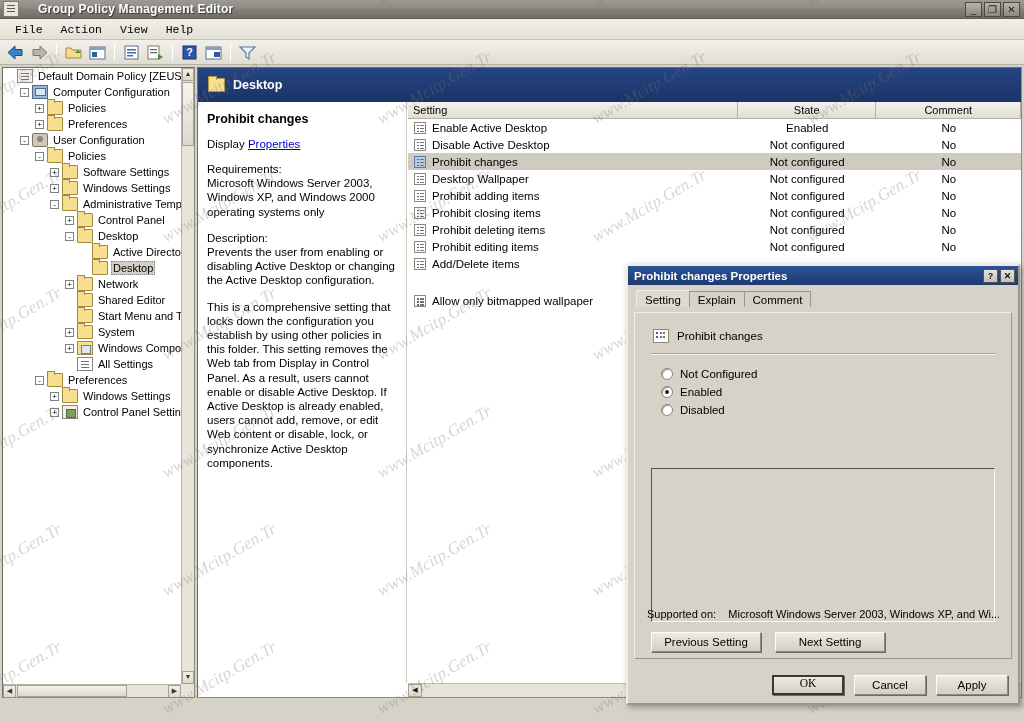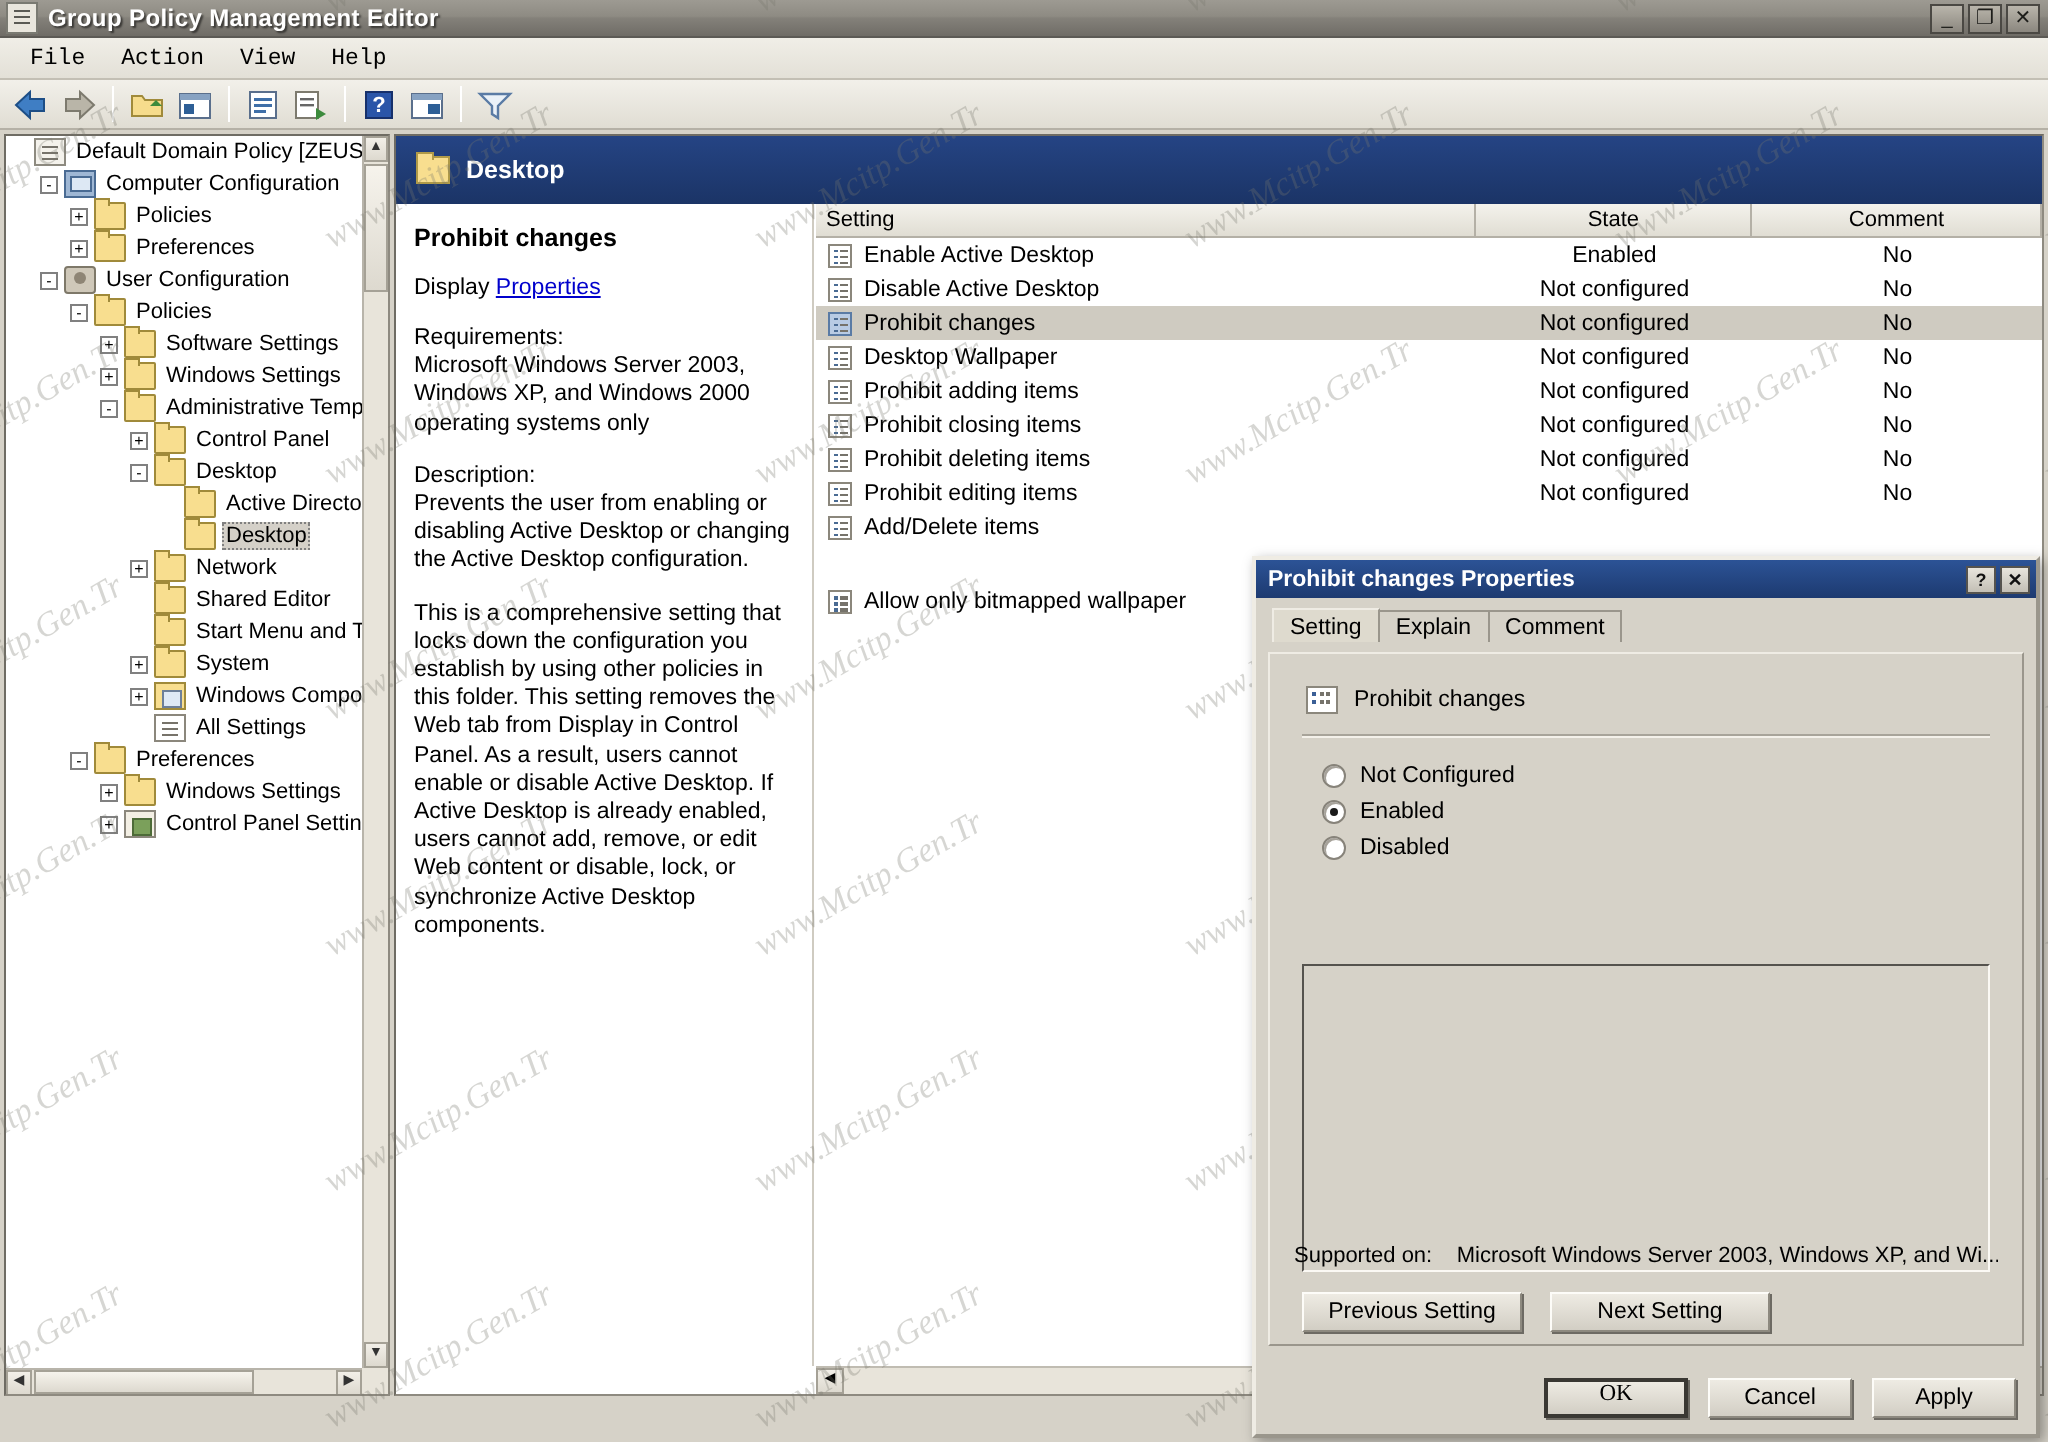--- a/index.html
+++ b/index.html
@@ -31,20 +31,21 @@
     user-select: none;
     z-index: 500;
   }
 
   
   #titlebar {
     position: absolute; left: 0; top: 0; width: 1024px; height: 19px;
     background: linear-gradient(to bottom, #9d9a92 0%, #8e8b83 45%, #84817a 50%, #6f6c66 100%);
     display: flex; align-items: center;
     border-bottom: 1px solid #5c5a55;
+    gap: 14px;
   }
   #titlebar .ticon {
     width: 16px; height: 16px; margin-left: 3px; margin-right: 5px;
     background: #e9e6dd; border: 1px solid #7a7a72;
     position: relative;
   }
   #titlebar .ticon:before {
     content: ""; position: absolute; left: 3px; top: 3px; right: 3px; height: 1px;
     background: #5a5a54; box-shadow: 0 3px 0 #5a5a54, 0 6px 0 #5a5a54;
   }
@@ -260,21 +261,21 @@
     position: absolute; top: 2px; height: 18px; font-size: 11.5px; color: #000;
     line-height: 17px; padding: 0 12px 0 14px;
     background: #e7e4db;
     border-top: 1px solid #a9a59b;
     clip-path: polygon(7px 0, 100% 0, calc(100% - 7px) 100%, 0 100%);
   }
   .vtab.active { background: #f3f1ea; font-weight: normal; }
 
   
   #dialog {
-    position: absolute; left: 626px; top: 278px; width: 394px; height: 441px;
+    position: absolute; left: 626px; top: 264px; width: 394px; height: 441px;
     background: #d6d2c8;
     border: 2px solid #9a968c;
     border-top-color: #efece4; border-left-color: #efece4;
     box-shadow: 2px 2px 6px rgba(0,0,0,0.35);
     z-index: 600;
   }
   #dlg-title {
     height: 19px; background: linear-gradient(to bottom,#2c5396 0%,#1d3a70 100%);
     display: flex; align-items: center; padding: 0 3px 0 6px;
   }

